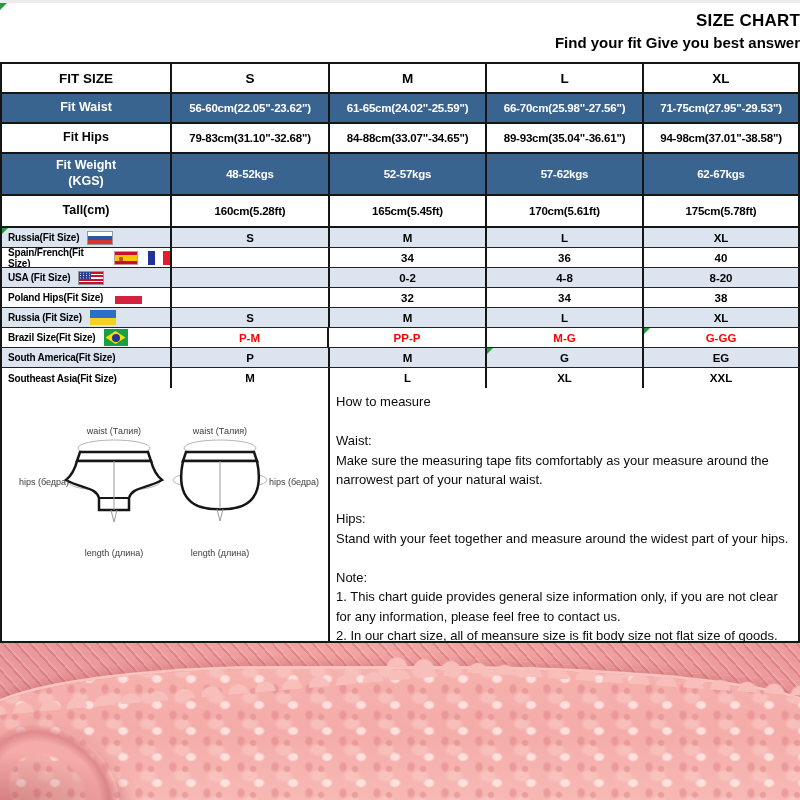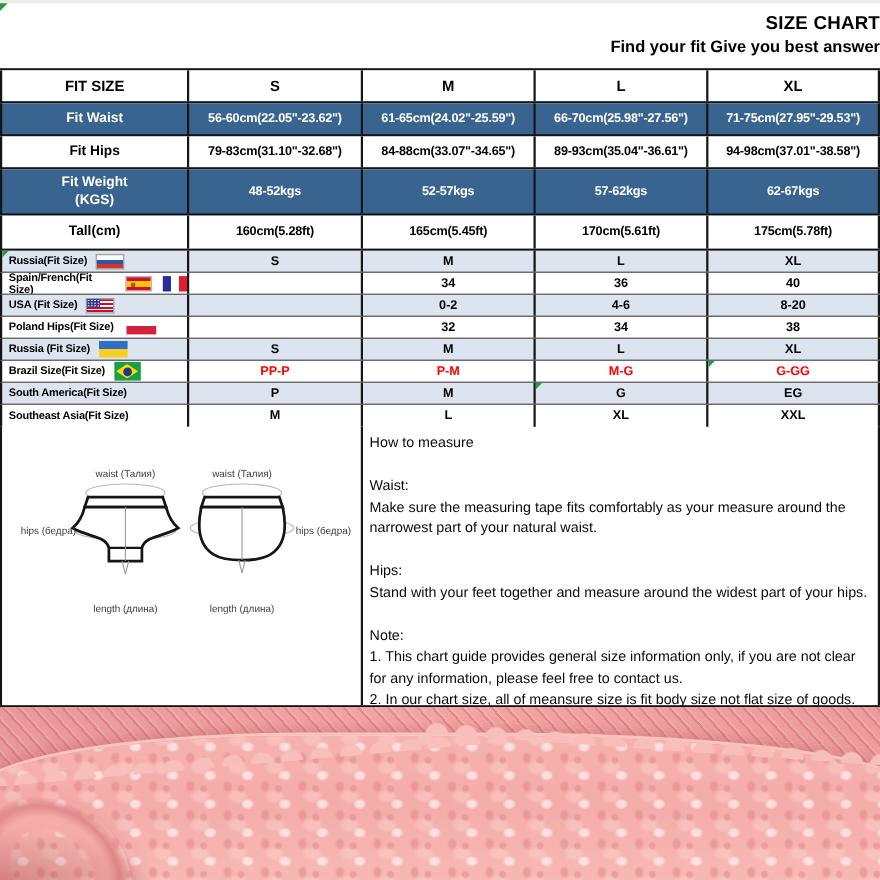--- a/index.html
+++ b/index.html
@@ -175,21 +175,21 @@
       <div class="cell c4 cval">40</div>
     </div>
 
     <div class="trow cr shade">
       <div class="cell c0 clbl">
         <span>USA (Fit Size)</span>
         <span class="flag flag-usa"></span>
       </div>
       <div class="cell c1 cval"></div>
       <div class="cell c2 cval">0-2</div>
-      <div class="cell c3 cval">4-6</div>
+      <div class="cell c3 cval">4-8</div>
       <div class="cell c4 cval">8-20</div>
     </div>
 
     <div class="trow cr">
       <div class="cell c0 clbl">
         <span>Poland Hips(Fit Size)</span>
         <span class="flag flag-poland"></span>
       </div>
       <div class="cell c1 cval"></div>
       <div class="cell c2 cval">32</div>
@@ -206,22 +206,22 @@
       <div class="cell c2 cval">M</div>
       <div class="cell c3 cval">L</div>
       <div class="cell c4 cval">XL</div>
     </div>
 
     <div class="trow cr red">
       <div class="cell c0 clbl">
         <span>Brazil Size(Fit Size)</span>
         <span class="flag flag-brazil"></span>
       </div>
+      <div class="cell c2 cval">P-M</div>
       <div class="cell c1 cval">PP-P</div>
-      <div class="cell c2 cval">P-M</div>
       <div class="cell c3 cval">M-G</div>
       <div class="cell c4 cval gm">G-GG</div>
     </div>
 
     <div class="trow cr shade">
       <div class="cell c0 clbl">
         <span>South America(Fit Size)</span>
       </div>
       <div class="cell c1 cval">P</div>
       <div class="cell c2 cval">M</div>

